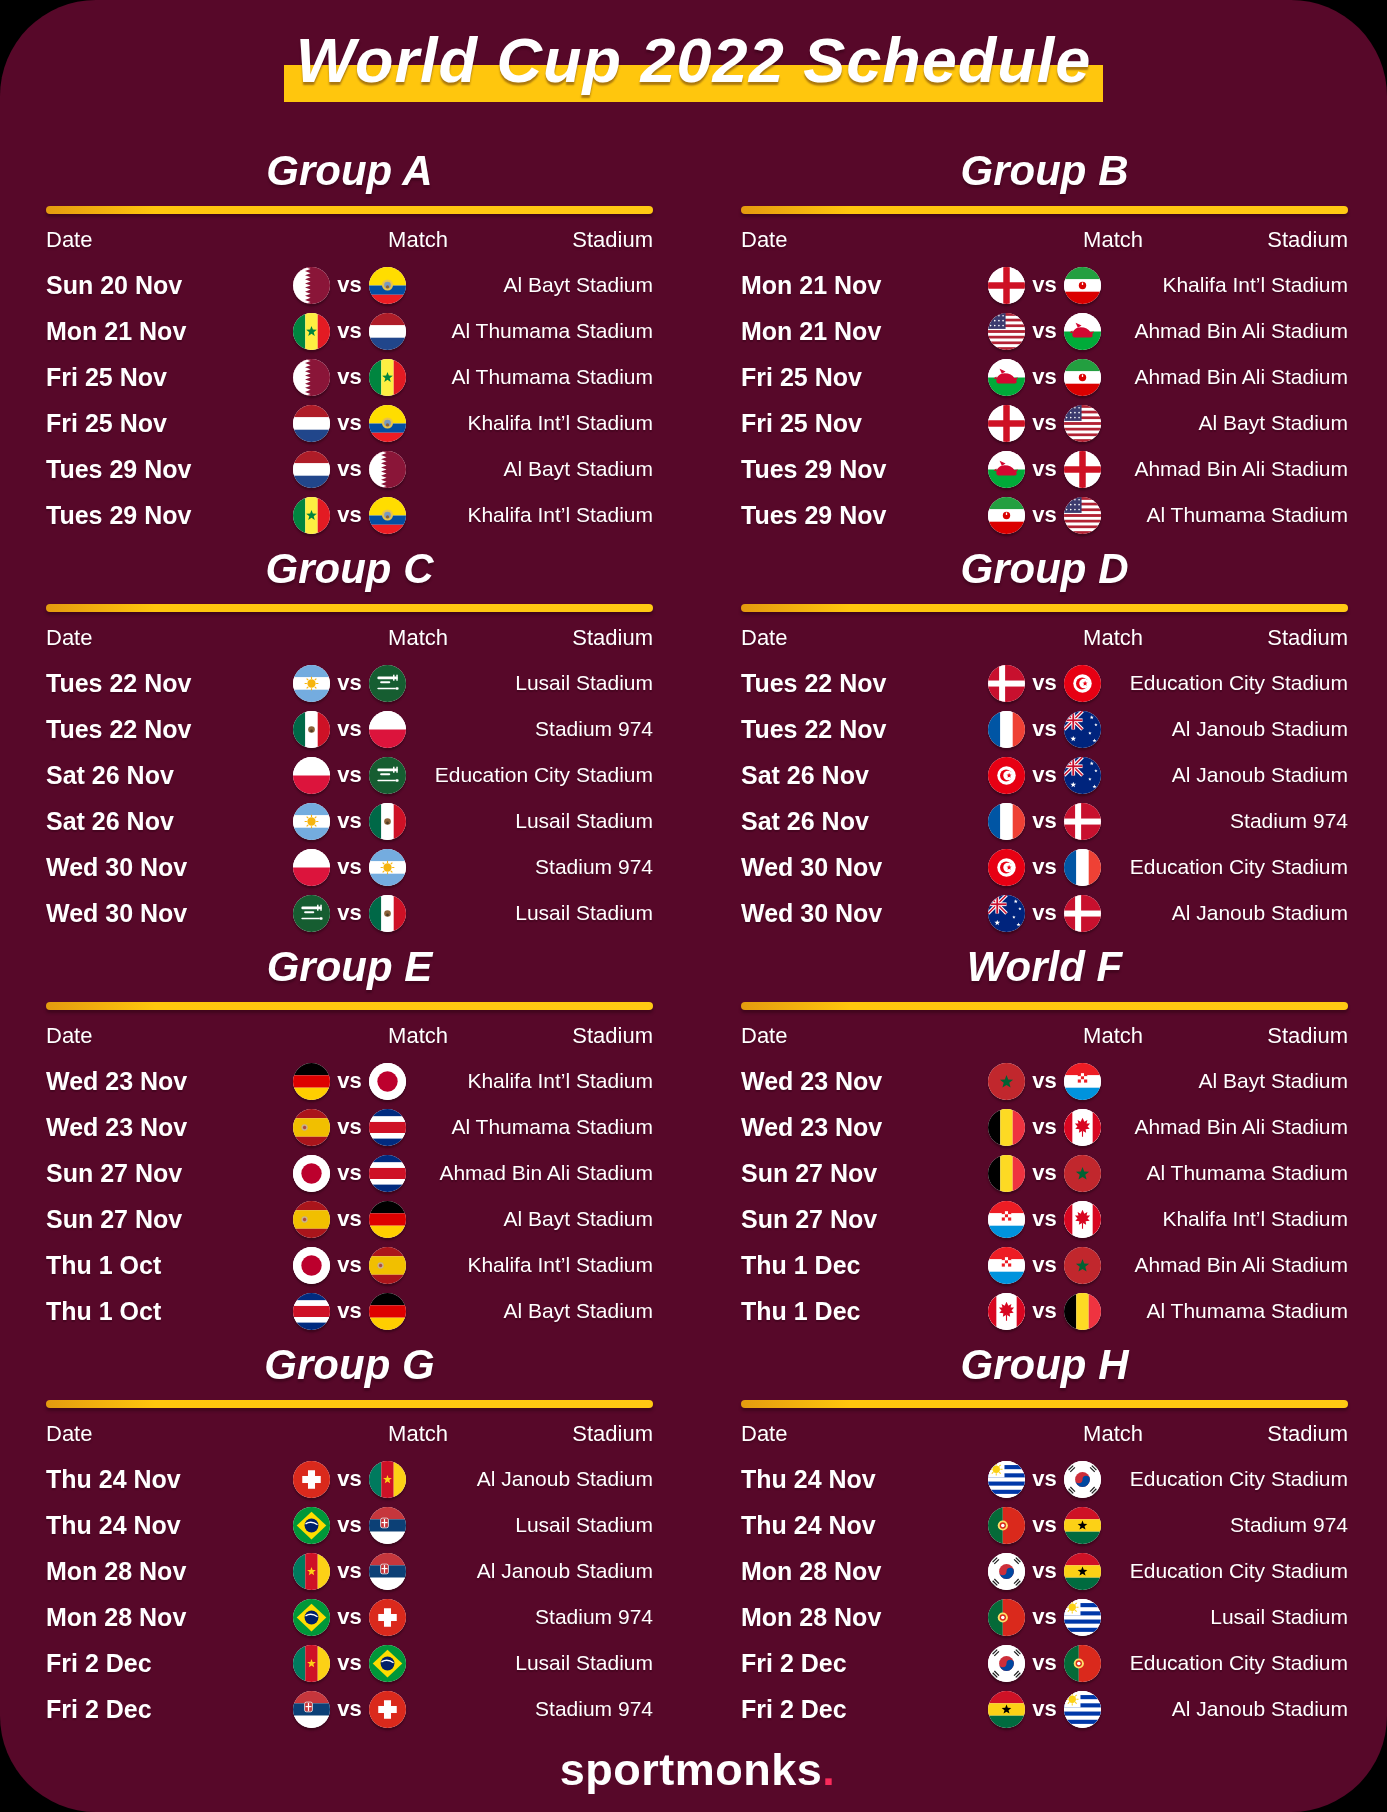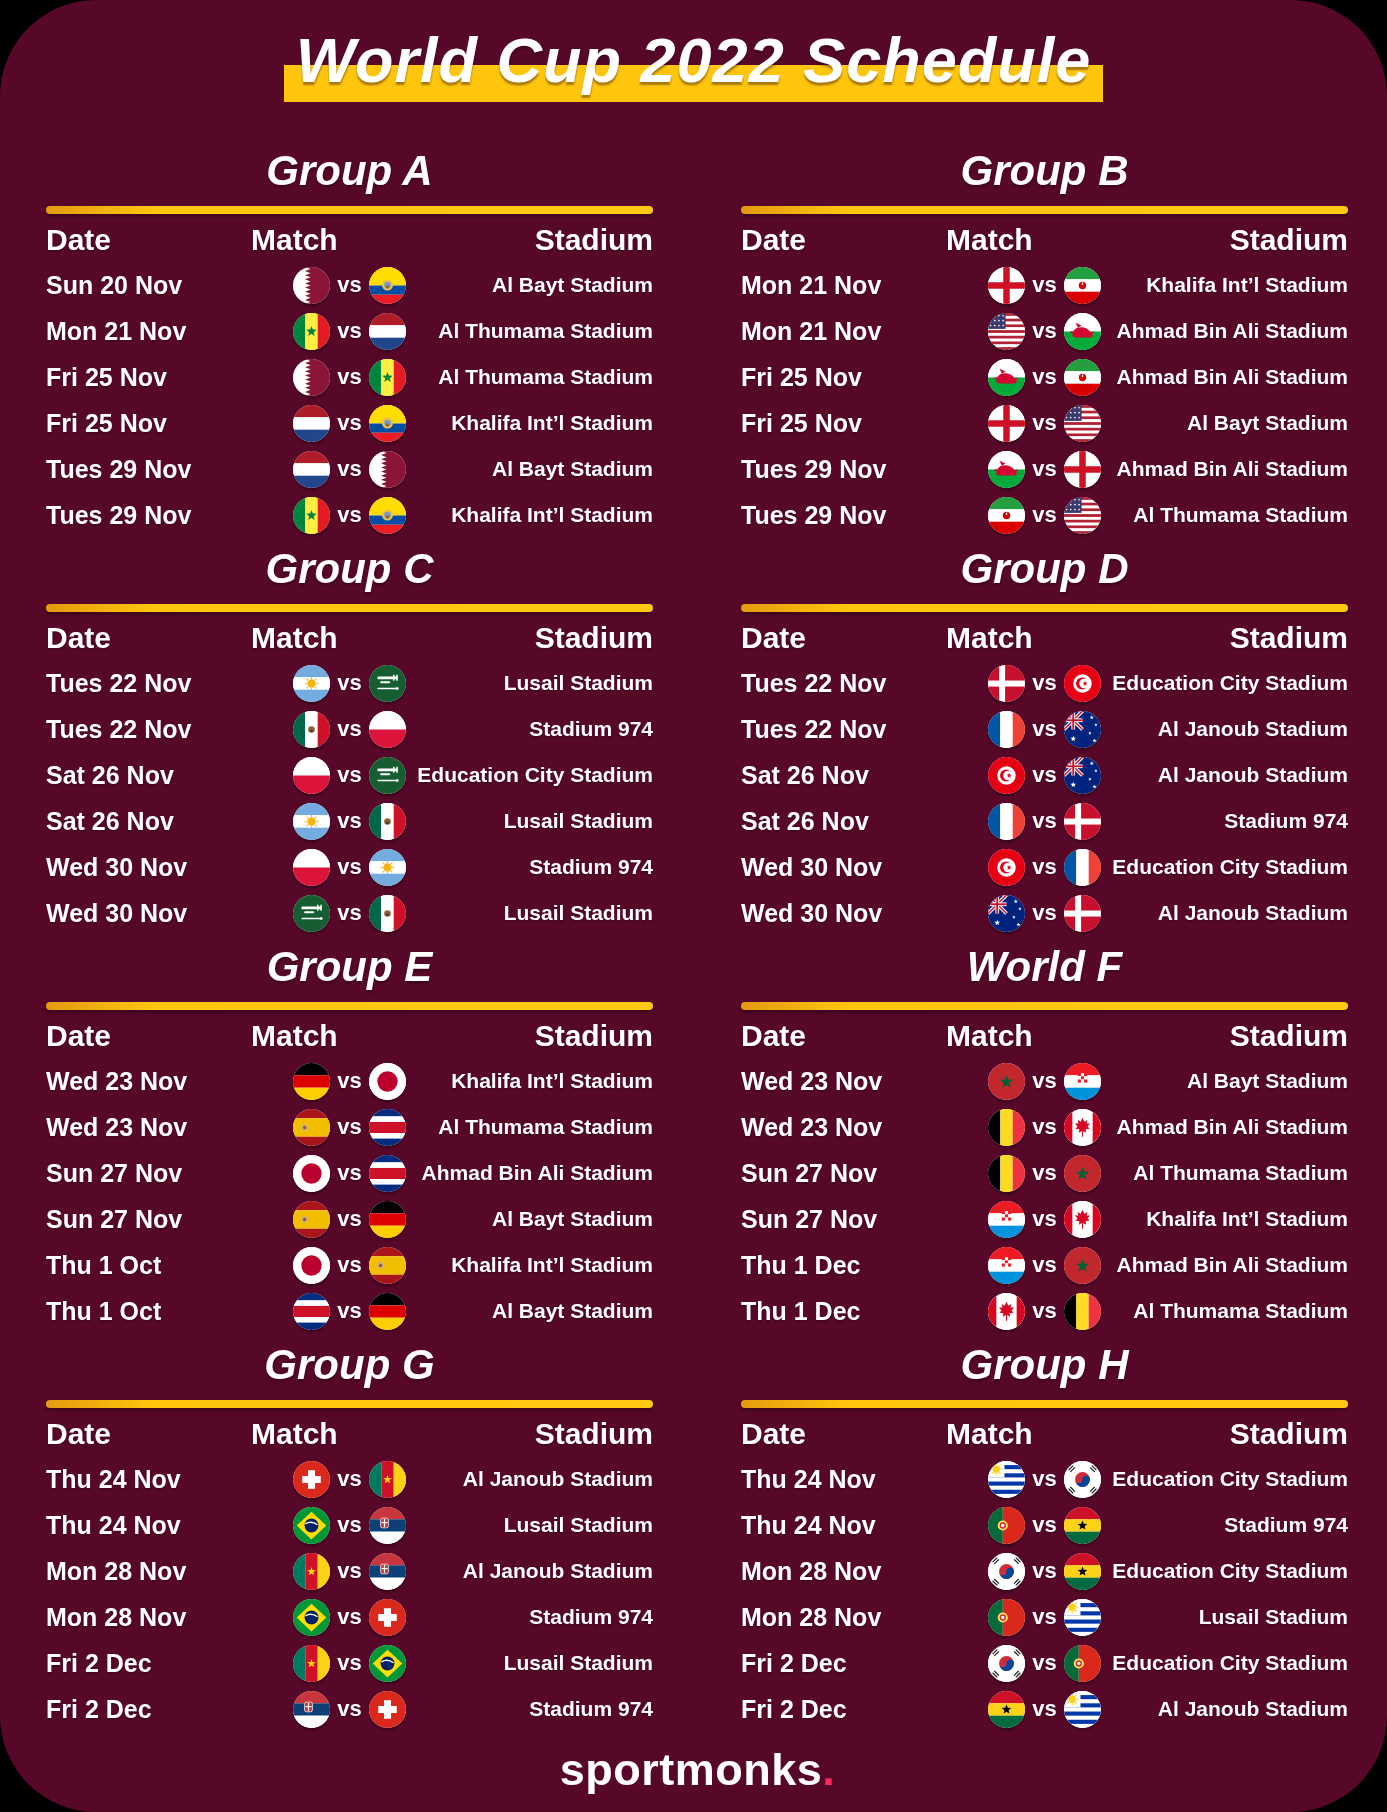--- a/index.html
+++ b/index.html
@@ -8,30 +8,30 @@
   header{padding-top:18px;text-align:center;}
   .title-wrap{position:relative;display:inline-block;}
   .title-bar{position:absolute;left:-12px;right:-12px;bottom:0;height:37px;background:var(--yellow,#FFC60D);}
   h1{position:relative;margin:0;font-size:63px;line-height:84px;font-style:italic;font-weight:bold;color:#fff;letter-spacing:1px;text-shadow:0 3px 2px rgba(40,0,18,.4);}
   #groups{margin-top:44px;padding:0 40px 0 46px;display:flex;flex-direction:column;gap:6px;}
   .pair{display:flex;justify-content:space-between;gap:88px;}
   .group{width:607px;flex:none;}
   .group-title{margin:0 0 10px;text-align:center;font-size:42px;line-height:50px;font-style:italic;font-weight:bold;text-shadow:0 3px 2px rgba(40,0,18,.4);}
   .group-line{height:8px;border-radius:4px;background:linear-gradient(90deg,#E49B0F,#FFC60D 18%,#FFC913);box-shadow:0 3px 3px rgba(20,0,8,.35);margin-bottom:4px;}
   .thead,.row{display:grid;grid-template-columns:205px 1fr 205px;align-items:center;}
-  .thead{height:44px;font-size:30px;font-weight:bold;text-shadow:0 2px 2px rgba(40,0,18,.35);}
-  .h-match{text-align:left;}
+  .thead{height:44px;font-size:22px;font-weight:normal;text-shadow:0 2px 2px rgba(40,0,18,.35);}
+  .h-match{text-align:right;}
   .h-stadium{text-align:right;}
   .row{height:46px;}
   .cell-date{font-size:25px;font-weight:bold;text-shadow:0 2px 1px rgba(40,0,18,.35);white-space:nowrap;}
   .cell-match{display:flex;align-items:center;justify-content:center;gap:7px;}
   .vs{font-size:22px;font-weight:bold;text-shadow:0 2px 1px rgba(40,0,18,.35);}
   .flag{width:37px;height:37px;border-radius:50%;overflow:hidden;flex:none;box-shadow:0 2.5px 2px rgba(15,0,6,.35);background:#fff;}
   .flag svg{display:block;width:100%;height:100%;}
-  .cell-stadium{font-size:21px;font-weight:bold;display:flex;justify-content:flex-end;white-space:nowrap;text-shadow:0 2px 1px rgba(40,0,18,.35);}
+  .cell-stadium{font-size:21px;font-weight:normal;display:flex;justify-content:flex-end;white-space:nowrap;text-shadow:0 2px 1px rgba(40,0,18,.35);}
   footer{position:absolute;left:0;right:0;bottom:16px;text-align:center;padding-left:8px;}
   .brand{font-size:45px;font-weight:bold;color:#fff;letter-spacing:.5px;}
   .brand .dot{color:var(--dot,#FB2A5B);}
 </style>
 </head>
 <body style="background: rgb(0, 0, 0);">
 
 <div class="card">
   <header>
     <div class="title-wrap">

